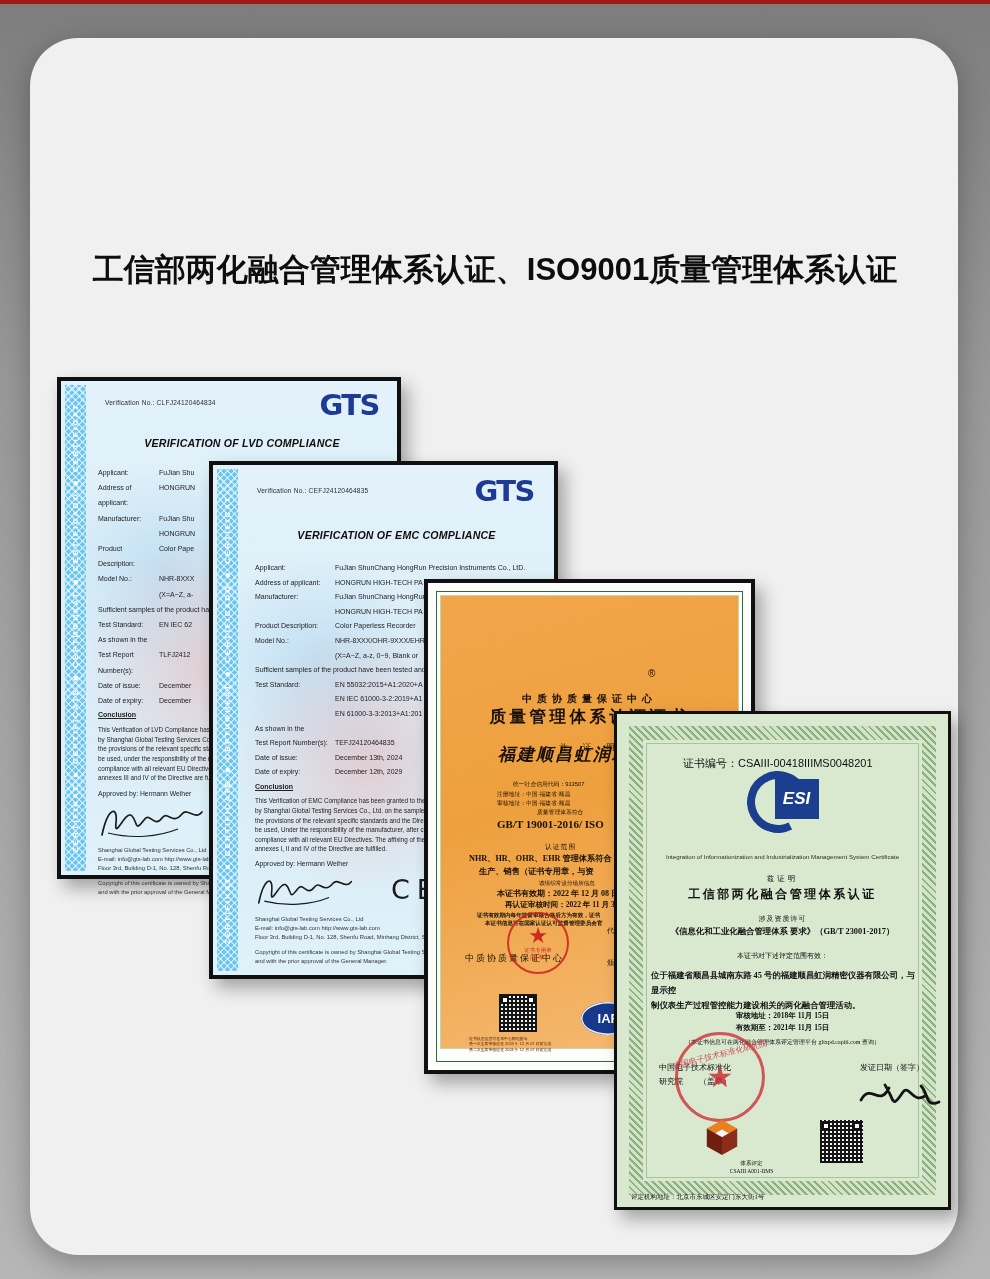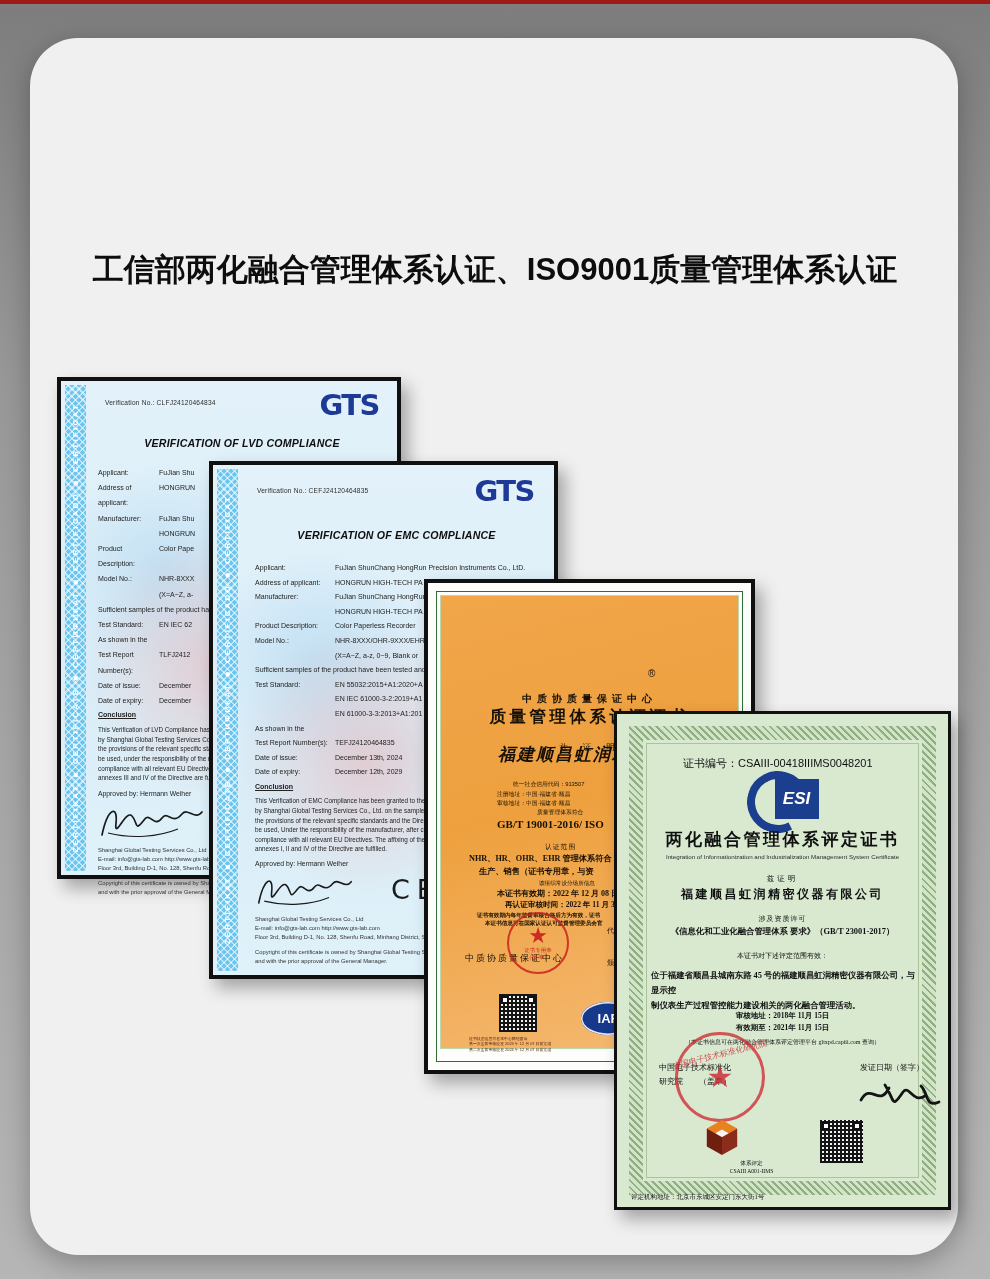--- a/index.html
+++ b/index.html
@@ -310,24 +310,23 @@
 
   <div class="cert" style="left:614px;top:711px;width:337px;height:499px;z-index:40;border-width:3.5px;background:#d9e9d0;">
     <div class="esi-body"></div>
     <div class="esi-frame"></div>
     <div class="esi-innerline"></div>
     <div class="esi-left" style="left:26px;top:42px;font-size:11px;white-space:nowrap;margin-left:40px;">证书编号：CSAIII-00418IIIMS0048201</div>
     <div class="esi-logo" style="left:50%;top:56px;transform:translateX(-50%);">
       <div class="esi-c"></div>
       <div class="esi-sq">ESI</div>
     </div>
-    <div class="esi-center" style="top:114px;font-size:17px;font-weight:900;letter-spacing:2.5px;">两化融合管理体系评定证书</div>
     <div class="esi-center" style="top:139px;font-size:6.2px;color:#2a2a2a;">Integration of Informationization and Industrialization Management System Certificate</div>
     <div class="esi-center serif" style="top:160px;font-size:7.5px;letter-spacing:3px;">兹证明</div>
-    <div class="esi-center serif" style="top:172px;font-size:12px;font-weight:900;letter-spacing:2.5px;">福建顺昌虹润精密仪器有限公司</div>
+    <div class="esi-center serif" style="top:172px;font-size:12px;font-weight:900;letter-spacing:2.5px;">工信部两化融合管理体系认证</div>
     <div class="esi-center serif" style="top:200px;font-size:7px;letter-spacing:1px;">涉及资质许可</div>
     <div class="esi-center serif" style="top:212px;font-size:8.4px;font-weight:900;">《信息化和工业化融合管理体系 要求》（GB/T 23001-2017）</div>
     <div class="esi-center serif" style="top:237px;font-size:7px;">本证书对下述评定范围有效：</div>
     <div class="esi-left serif" style="left:34px;right:30px;top:254px;font-size:8.4px;font-weight:900;line-height:15px;white-space:pre-line;">位于福建省顺昌县城南东路 45 号的福建顺昌虹润精密仪器有限公司，与显示控
 制仪表生产过程管控能力建设相关的两化融合管理活动。</div>
     <div class="esi-center serif" style="top:297px;font-size:7.5px;font-weight:700;">审核地址：2018年 11月 15日</div>
     <div class="esi-center serif" style="top:309px;font-size:7.5px;font-weight:700;">有效期至：2021年 11月 15日</div>
     <div class="esi-center serif" style="top:324px;font-size:6px;">（本证书信息可在两化融合管理体系评定管理平台 gltxpd.capiii.com 查询）</div>
     <div class="esi-left serif" style="left:42px;top:348px;font-size:8px;line-height:12px;white-space:nowrap;">中国电子技术标准化</div>
     <div class="esi-left serif" style="left:42px;top:362px;font-size:8px;white-space:nowrap;">研究院　　（盖章）</div>

